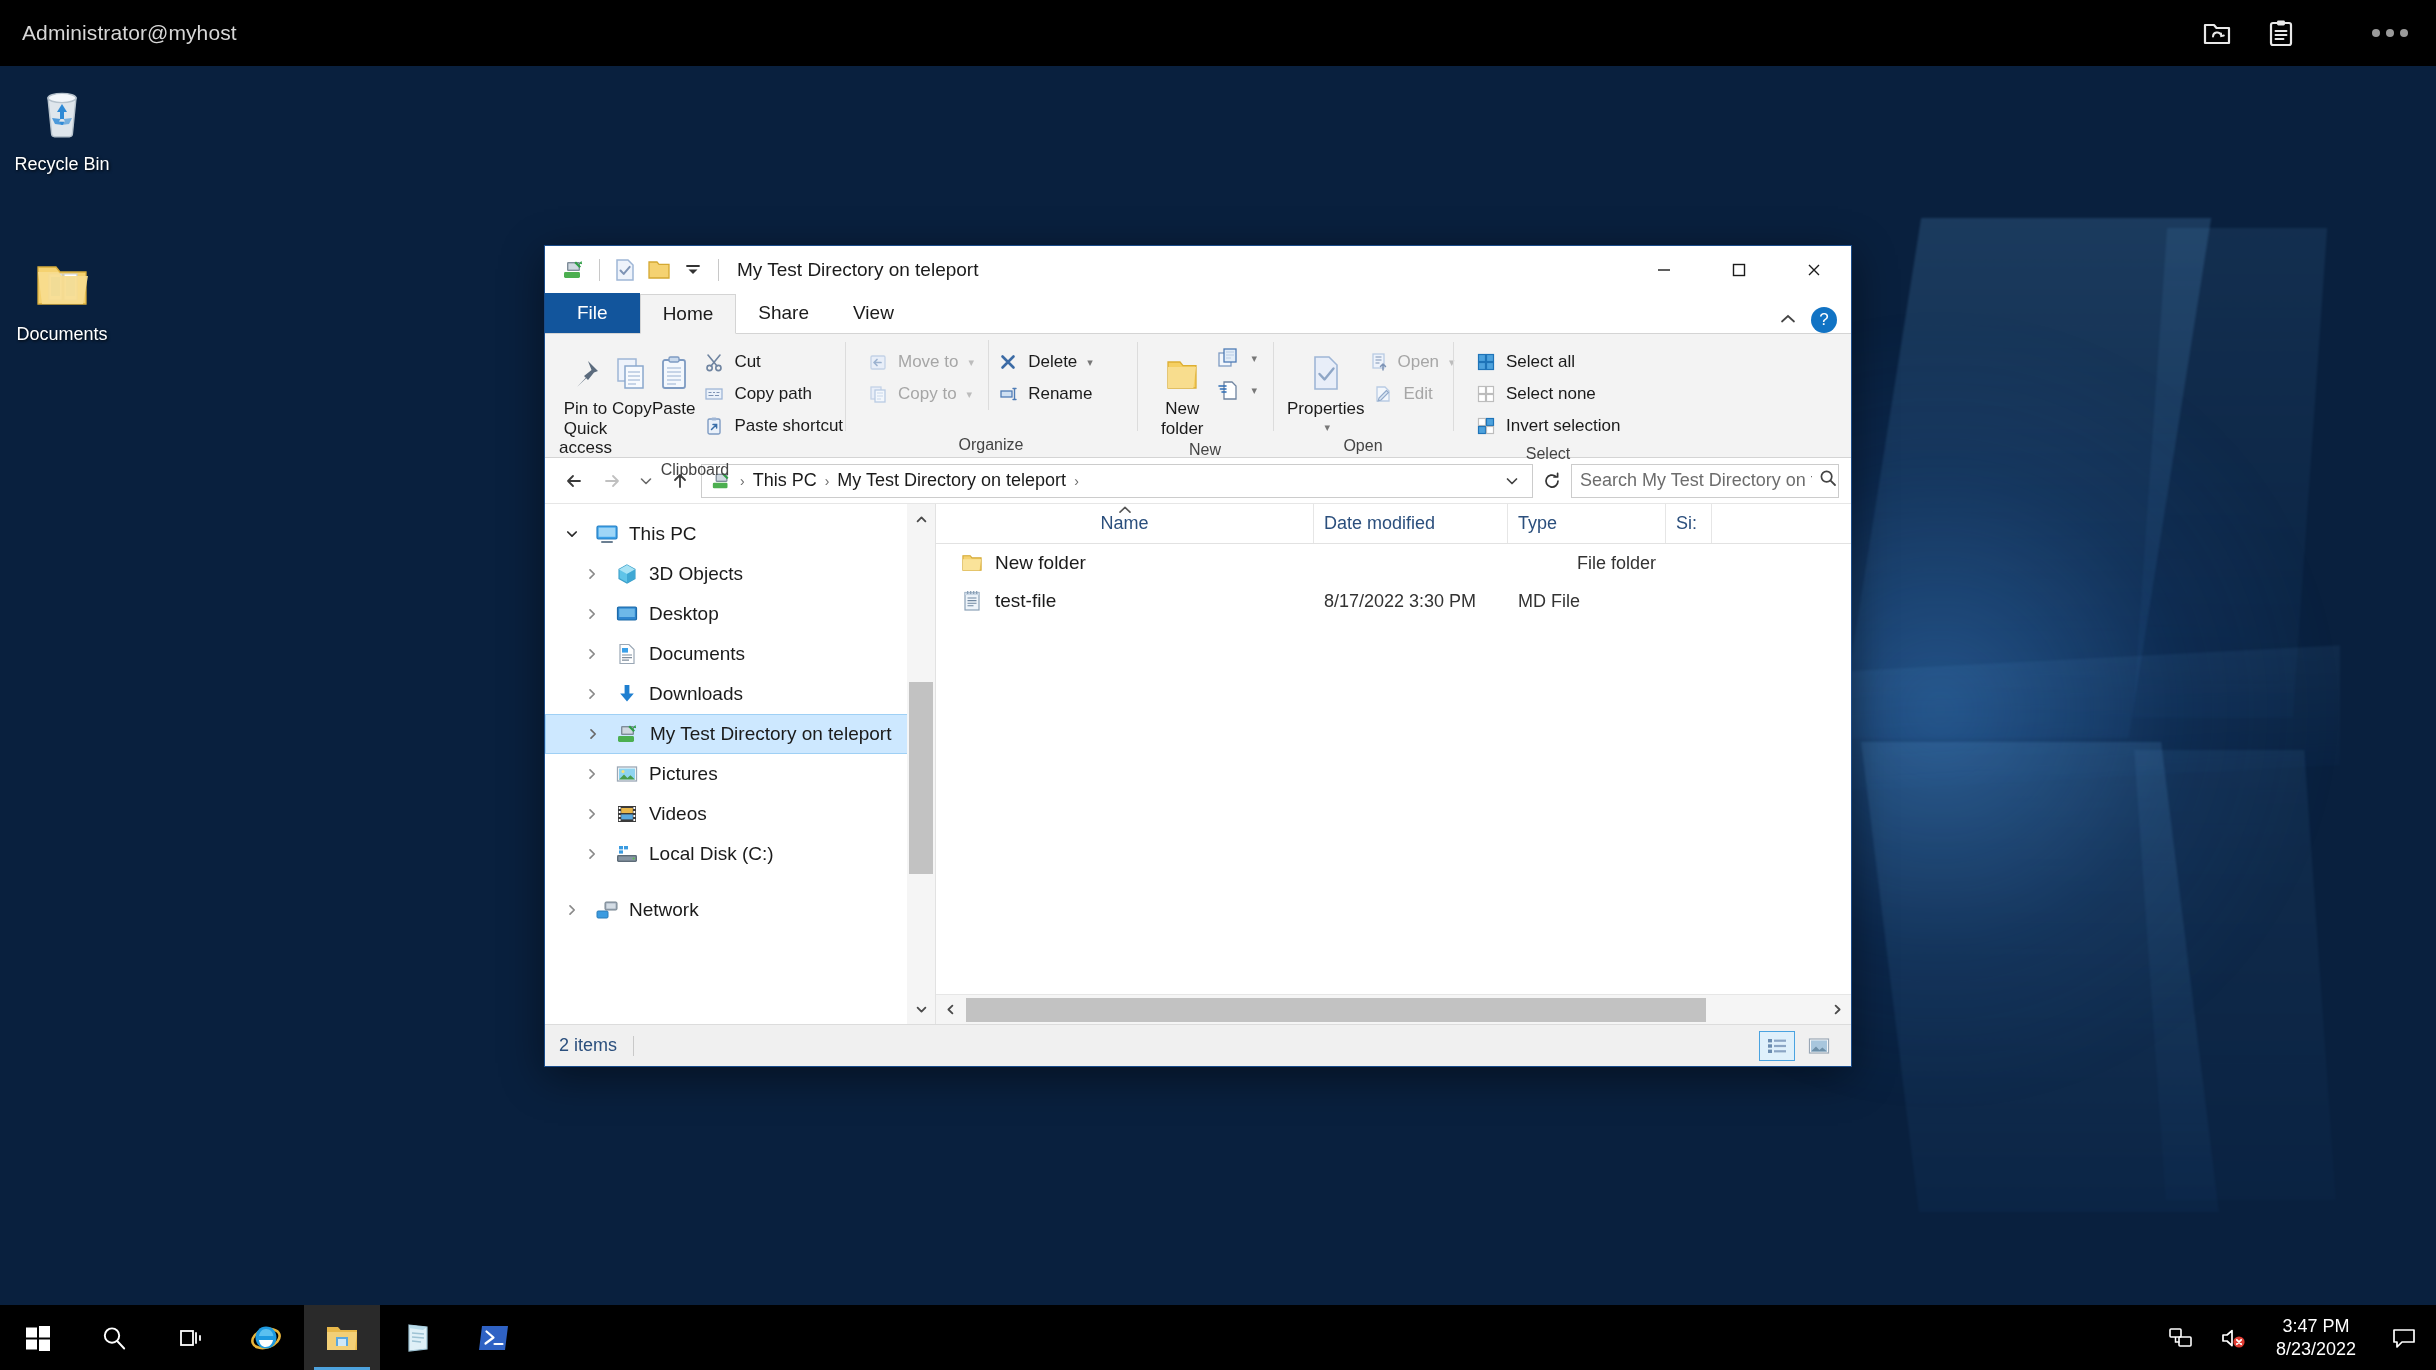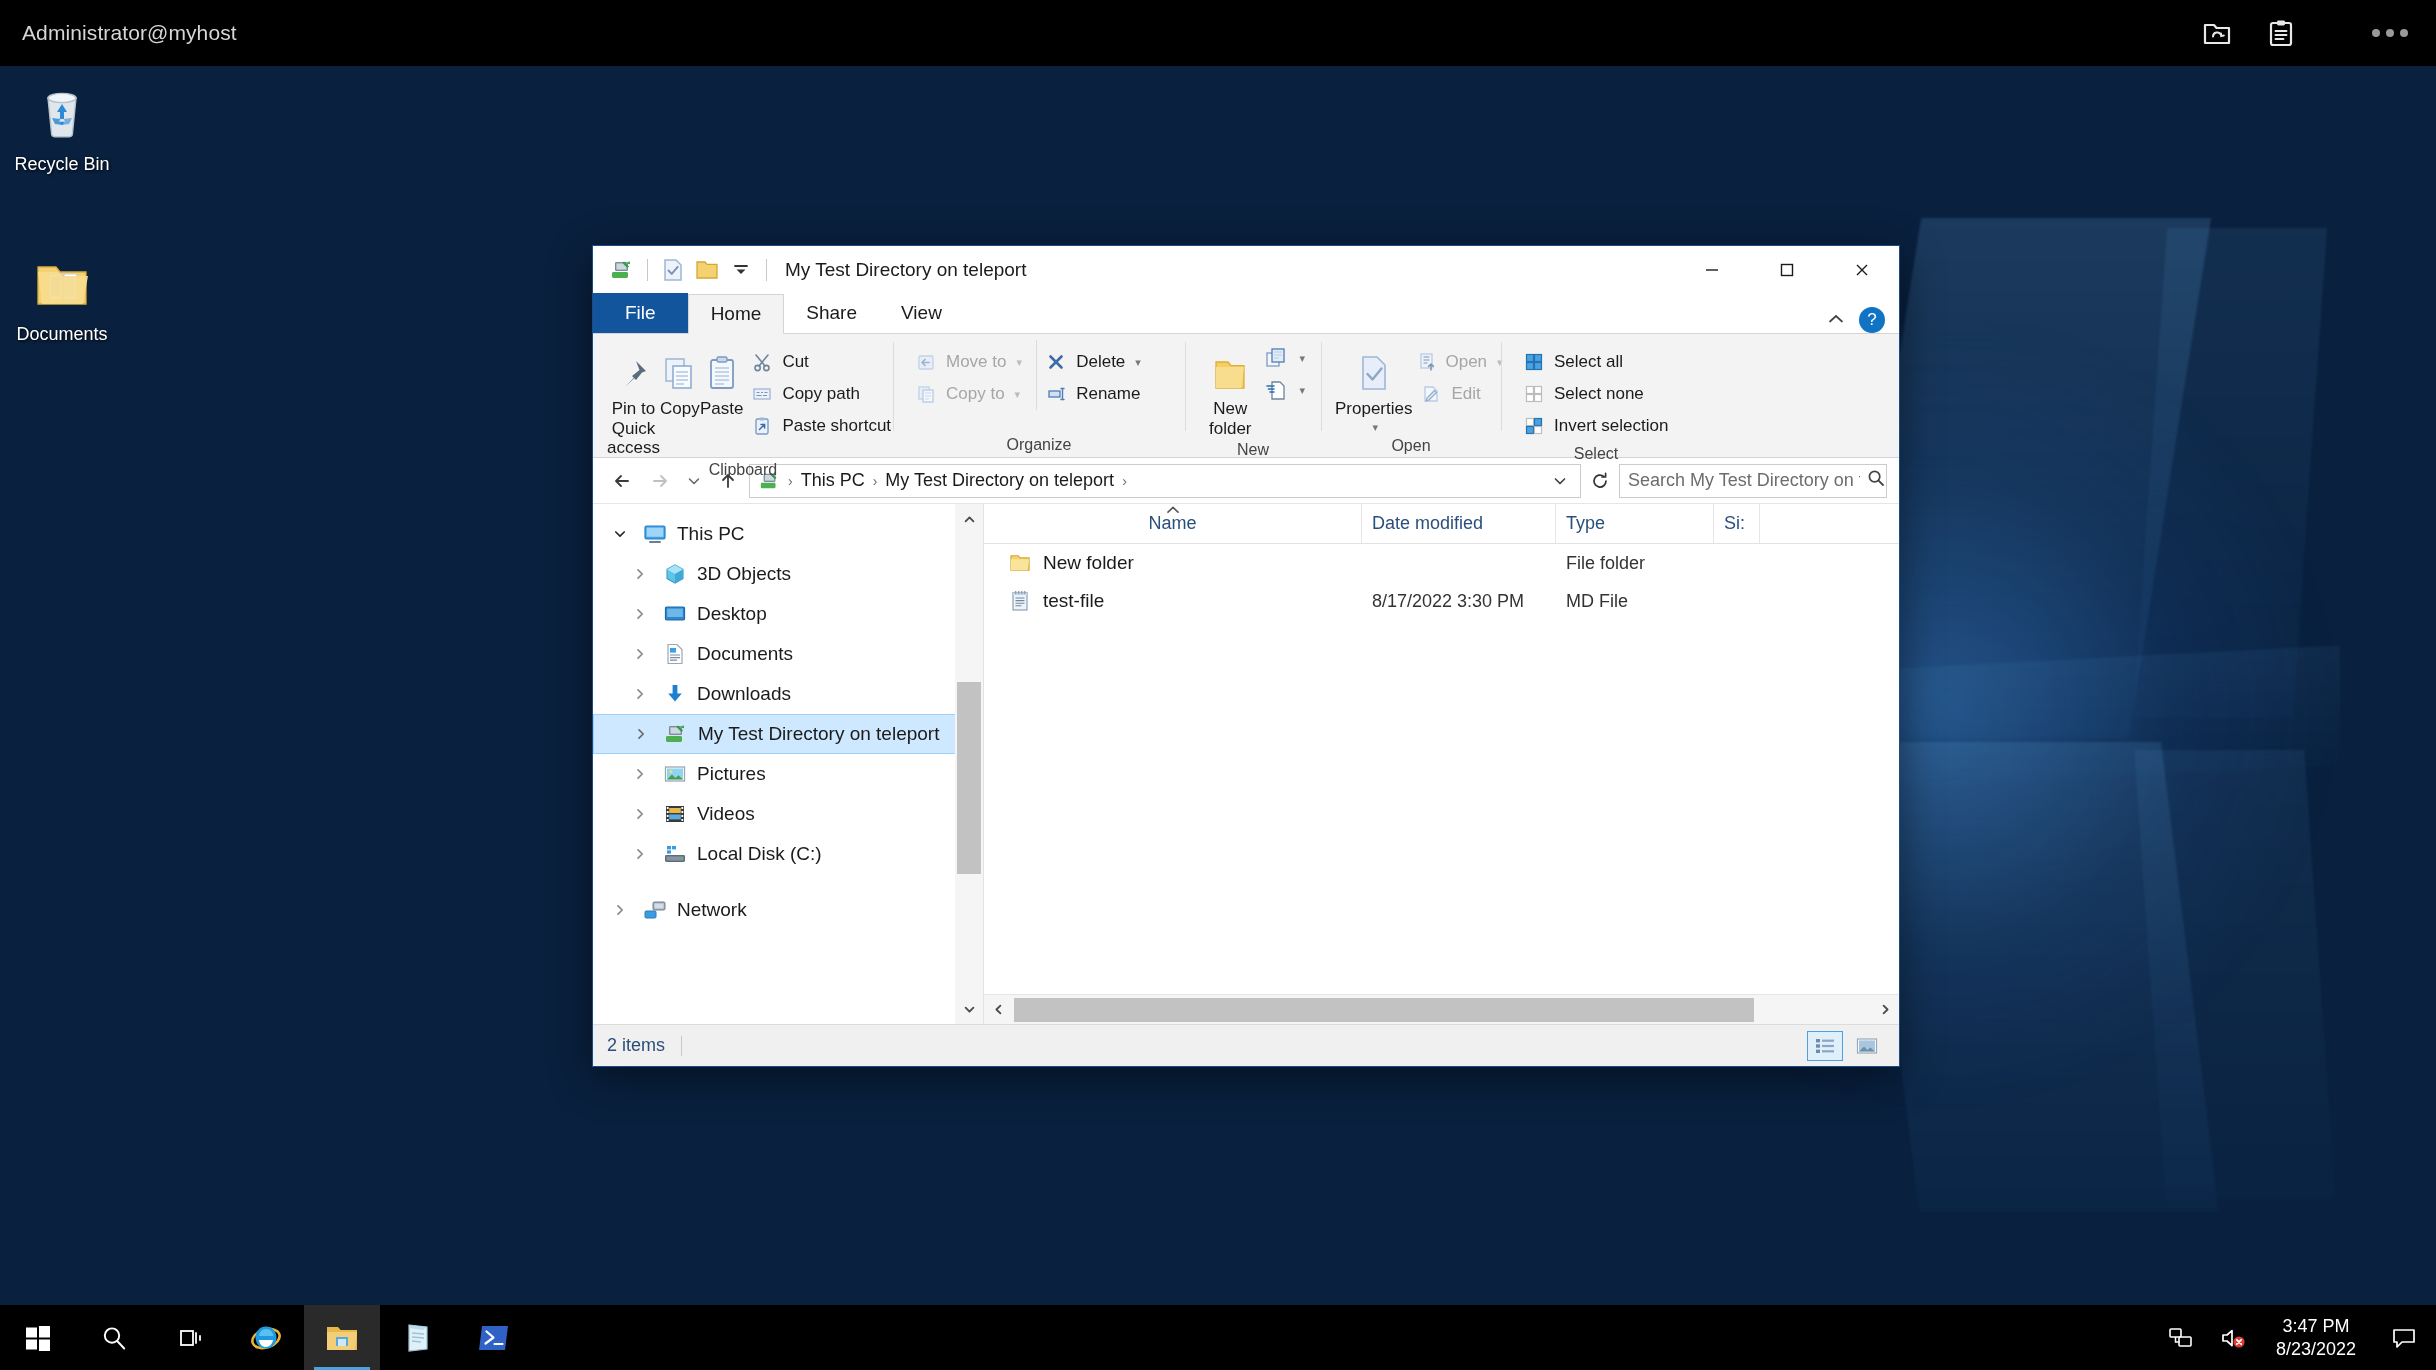--- a/index.html
+++ b/index.html
@@ -60,21 +60,21 @@
   }
   .desk-icon .glyph { width: 66px; height: 66px; display: flex; align-items: center; justify-content: center; }
   .desk-icon .lbl {
     margin-top: 8px; color: #ffffff; font-size: 18px;
     text-shadow: 1px 1px 3px rgba(0,0,0,0.9); text-align: center; line-height: 1.2;
   }
 
   
   #explorer {
     position: absolute;
-    left: 592px; top: 245px;
+    left: 544px; top: 245px;
     width: 1308px; height: 822px;
     background: #ffffff;
     border: 1px solid #1a4c8a;
     box-shadow: 0 10px 40px rgba(0,0,0,0.45);
     z-index: 20;
     display: flex; flex-direction: column;
     font-size: 19px; color: #1b1b1b;
   }
 
   
@@ -919,21 +919,21 @@
           <div class="fr-name" style="width:378px;">
             <span class="ticon">
               <svg width="22" height="20" viewBox="0 0 24 22">
                 <path d="M2 3h8l2 2.4h10V19H2z" fill="#f5d271" stroke="#d4a832" stroke-width="1.2"></path>
                 <path d="M2 7h20l-1.8 12H2z" fill="#fae39a"></path>
               </svg>
             </span>
             <span>New folder</span>
           </div>
           <div class="fr-cell" style="width:194px;"></div>
-          <div class="fr-cell" style="width:158px;">File folder</div>
+          <div class="fr-cell" style="width:158px;text-align:right;">File folder</div>
           <div class="fr-cell" style="width:46px;"></div>
         </div>
 
         <div class="filerow">
           <div class="fr-name" style="width:378px;">
             <span class="ticon">
               <svg width="22" height="22" viewBox="0 0 22 22">
                 <rect x="4" y="2.5" width="14" height="17.5" fill="#eef4fa" stroke="#8aa0b6" stroke-width="1.2"></rect>
                 <rect x="4" y="2.5" width="14" height="2.6" fill="#c8d6e4"></rect>
                 <g stroke="#6f86a0" stroke-width="1.1">

